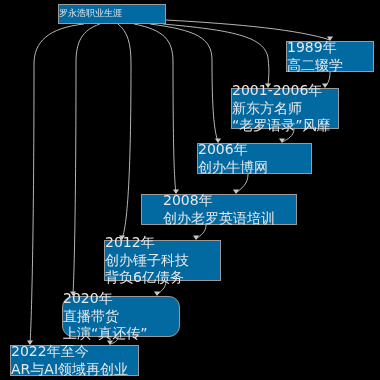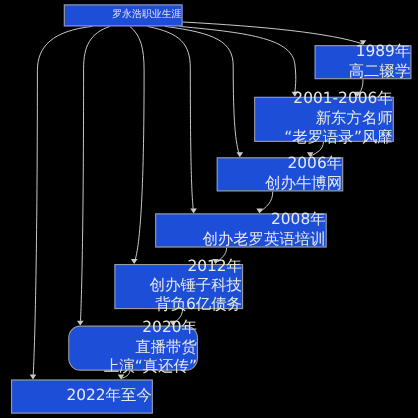--- a/index.html
+++ b/index.html
@@ -3,22 +3,22 @@
 <meta charset="utf-8">
 <style>
   html,body{margin:0;padding:0;background:#000;}
   body{width:380px;height:380px;overflow:hidden;
        font-family:"DejaVu Sans","Liberation Sans",sans-serif;}
   #diagram{position:relative;width:380px;height:380px;background:#000;}
   svg.edges{position:absolute;left:0;top:0;width:380px;height:380px;}
   .edge-path{fill:none;stroke:#c9c9c9;stroke-width:0.9;}
   .arrow-head{fill:#c9c9c9;stroke:none;}
   .node{position:absolute;box-sizing:border-box;
-        background:#1d4ed8;border:1px solid #9a9a9a;
-        display:flex;flex-direction:column;align-items:flex-end;
+        background:#0369a1;border:1px solid #9a9a9a;
+        display:flex;flex-direction:column;align-items:flex-start;
         justify-content:center;text-align:center;color:#e8e8e8;}
   .node .line{display:block;line-height:1.28;white-space:nowrap;}
   .n-root{font-size:9px;}
   .n-evt{font-size:14px;}
 </style>
 </head>
 <body>
 
 <div id="diagram">
   <svg class="edges" viewBox="0 0 380 380">
@@ -54,21 +54,21 @@
       </g>
   </svg>
   <div id="node-layer">
       <div class="node n-root" style="left: 58px; top: 4px; width: 108px; height: 20px;">
         <span class="line">罗永浩职业生涯</span>
       </div>
       <div class="node n-evt" style="left: 286px; top: 41px; width: 88px; height: 31px;">
         <span class="line">1989年</span>
         <span class="line">高二辍学</span>
       </div>
-      <div class="node n-evt" style="left: 231px; top: 88px; width: 127px; height: 41px;">
+      <div class="node n-evt" style="left: 231px; top: 88px; width: 108px; height: 41px;">
         <span class="line">2001-2006年</span>
         <span class="line">新东方名师</span>
         <span class="line">“老罗语录”风靡</span>
       </div>
       <div class="node n-evt" style="left: 197px; top: 143px; width: 115px; height: 31px;">
         <span class="line">2006年</span>
         <span class="line">创办牛博网</span>
       </div>
       <div class="node n-evt" style="left: 141px; top: 194px; width: 156px; height: 31px; padding-left: 21px;">
         <span class="line">2008年</span>
@@ -79,15 +79,16 @@
         <span class="line">创办锤子科技</span>
         <span class="line">背负6亿债务</span>
       </div>
       <div class="node n-evt" style="left: 62px; top: 296px; width: 118px; height: 41px; border-radius: 11px;">
         <span class="line">2020年</span>
         <span class="line">直播带货</span>
         <span class="line">上演“真还传”</span>
       </div>
       <div class="node n-evt" style="left: 10px; top: 345px; width: 129px; height: 31px;">
         <span class="line">2022年至今</span>
+        <span class="line">AR与AI领域再创业</span>
       </div>
     </div>
 </div>
 
 </body></html>

